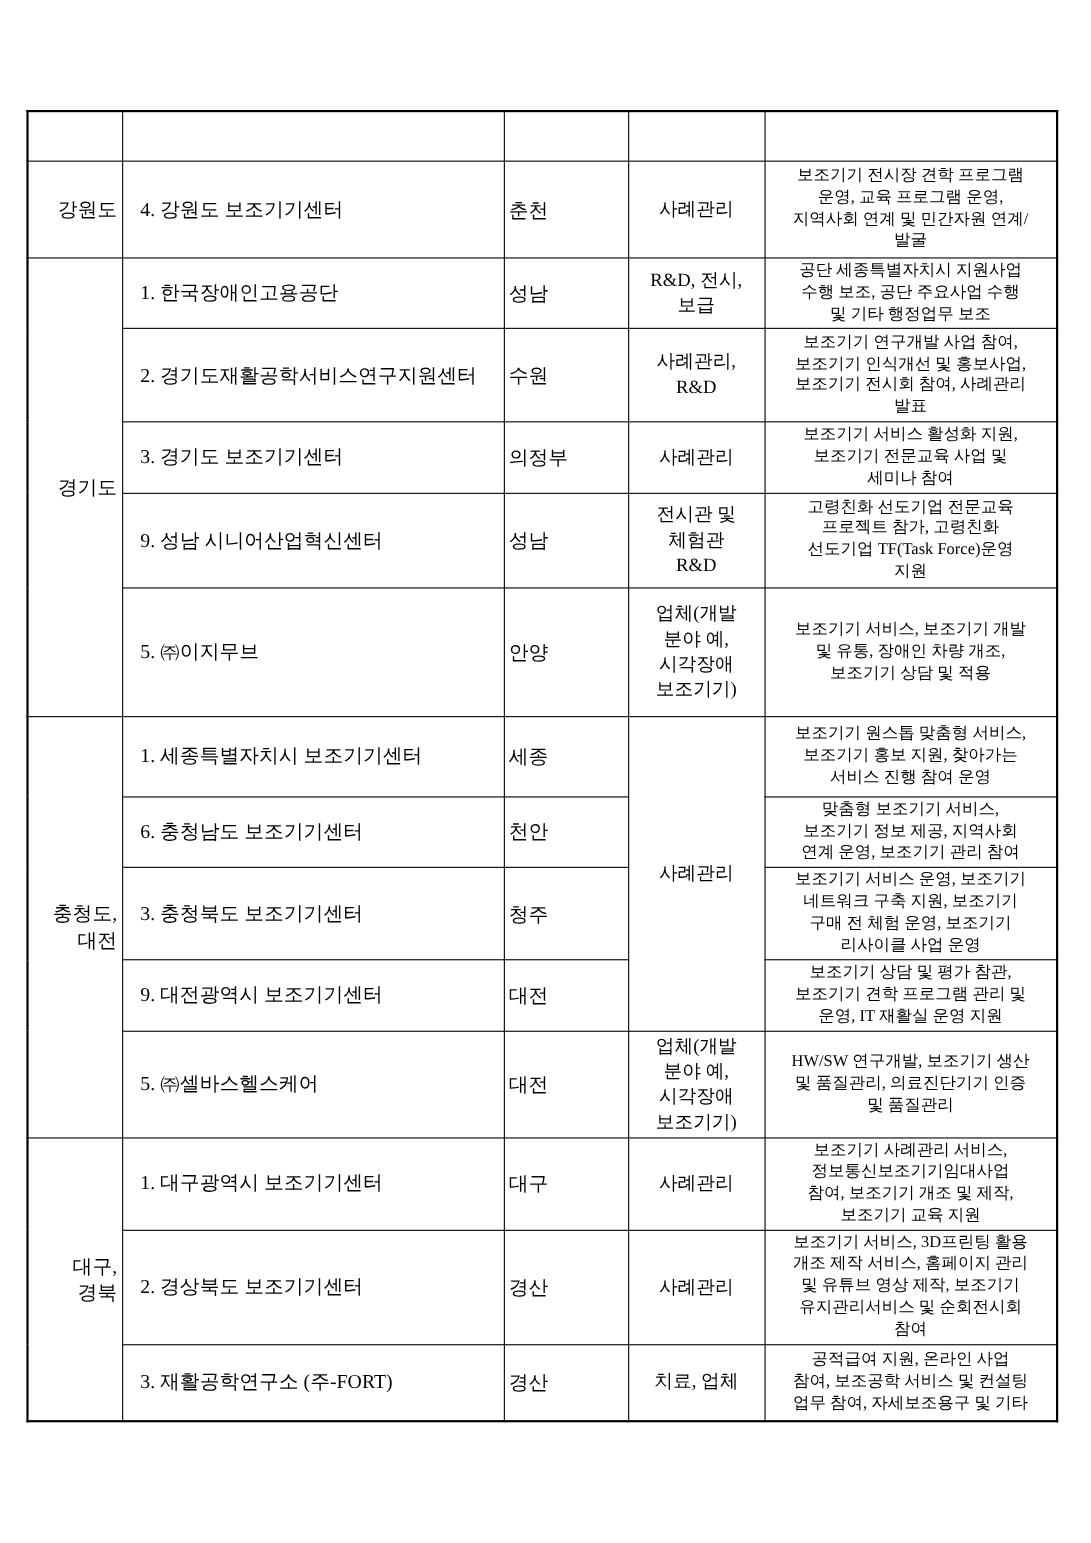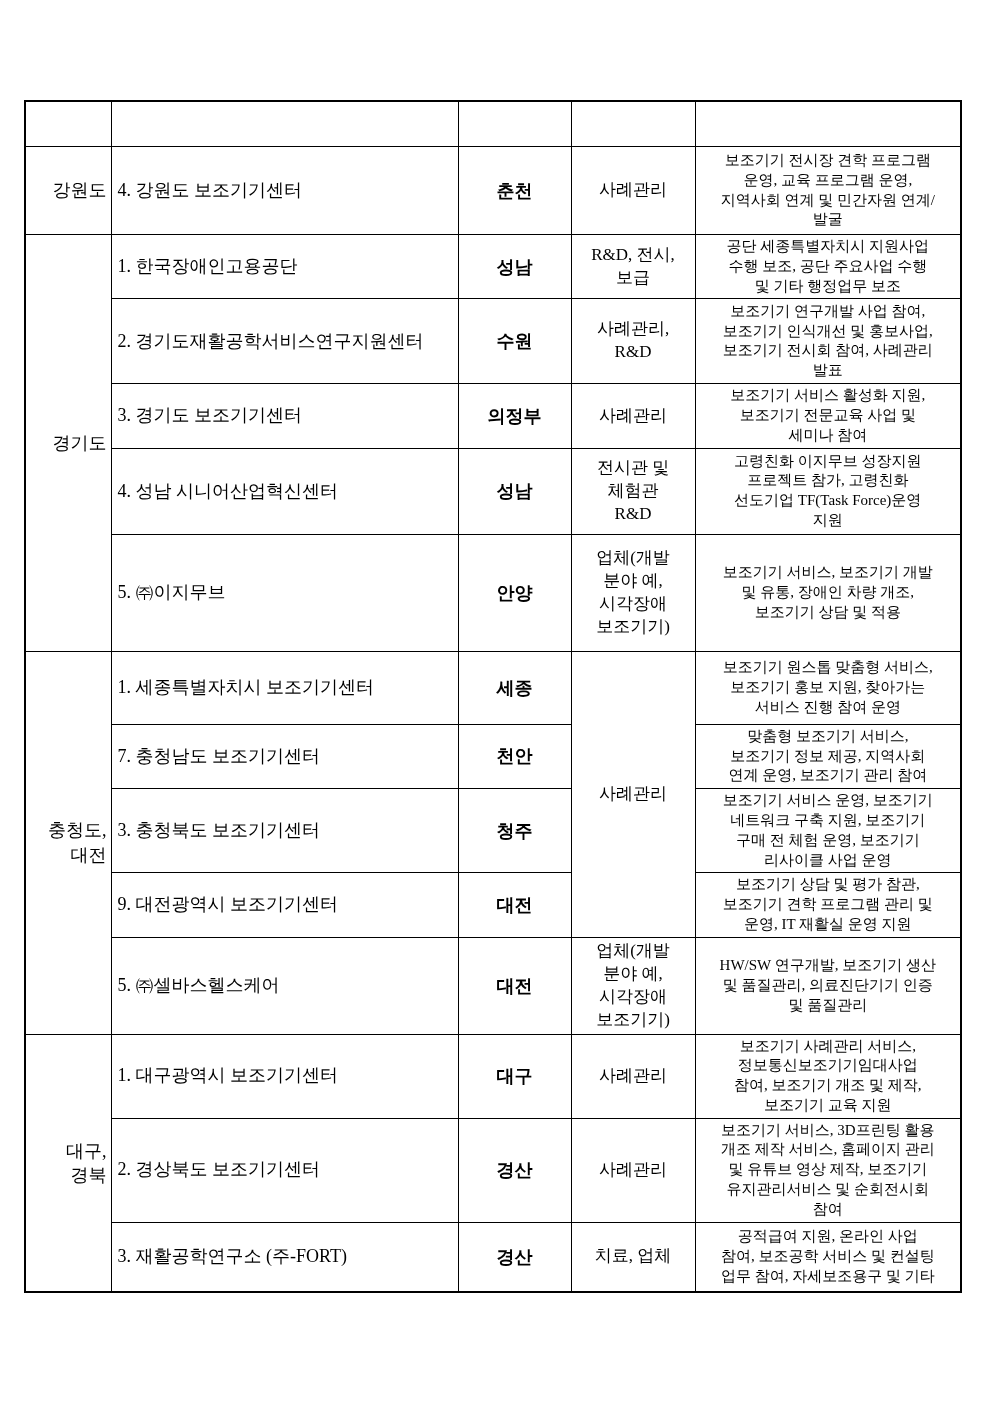--- a/index.html
+++ b/index.html
@@ -25,27 +25,25 @@
   }
   td.region {
     text-align: right;
     font-size: 18px;
     line-height: 1.35;
     white-space: pre-line;
   }
   td.name {
     text-align: left;
     font-size: 18px;
-    padding-left: 6px;
+    padding-left: 16px;
     line-height: 1.3;
   }
   td.city {
-    text-align: center;
     font-size: 18px;
-    font-weight: bold;
   }
   td.cat {
     text-align: center;
     font-size: 17px;
     line-height: 1.35;
     padding: 2px 17px;
   }
   td.desc {
     text-align: center;
     font-size: 15px;
@@ -97,42 +95,42 @@
     <td class="cat">사례관리, R&amp;D</td>
     <td class="desc">보조기기 연구개발 사업 참여, 보조기기 인식개선 및 홍보사업, 보조기기 전시회 참여, 사례관리 발표</td>
   </tr>
   <tr style="height:62px">
     <td class="name">3. 경기도 보조기기센터</td>
     <td class="city">의정부</td>
     <td class="cat">사례관리</td>
     <td class="desc">보조기기 서비스 활성화 지원, 보조기기 전문교육 사업 및 세미나 참여</td>
   </tr>
   <tr style="height:86px">
-    <td class="name">4. 성남 시니어산업혁신센터</td>
+    <td class="name">9. 성남 시니어산업혁신센터</td>
     <td class="city">성남</td>
     <td class="cat">전시관 및 체험관 R&amp;D</td>
-    <td class="desc">고령친화 이지무브 성장지원 프로젝트 참가, 고령친화 선도기업 TF(Task Force)운영 지원</td>
+    <td class="desc">고령친화 선도기업 전문교육 프로젝트 참가, 고령친화 선도기업 TF(Task Force)운영 지원</td>
   </tr>
   <tr style="height:117px">
     <td class="name">5. ㈜이지무브</td>
     <td class="city">안양</td>
     <td class="cat">업체(개발 분야 예, 시각장애 보조기기)</td>
     <td class="desc">보조기기 서비스, 보조기기 개발 및 유통, 장애인 차량 개조, 보조기기 상담 및 적용</td>
   </tr>
 
   <tr style="height:73px">
     <td class="region" rowspan="5">충청도,
 대전</td>
     <td class="name">1. 세종특별자치시 보조기기센터</td>
     <td class="city">세종</td>
     <td class="cat" rowspan="4">사례관리</td>
     <td class="desc">보조기기 원스톱 맞춤형 서비스, 보조기기 홍보 지원, 찾아가는 서비스 진행 참여 운영</td>
   </tr>
   <tr style="height:63px">
-    <td class="name">7. 충청남도 보조기기센터</td>
+    <td class="name">6. 충청남도 보조기기센터</td>
     <td class="city">천안</td>
     <td class="desc">맞춤형 보조기기 서비스, 보조기기 정보 제공, 지역사회 연계 운영, 보조기기 관리 참여</td>
   </tr>
   <tr style="height:79px">
     <td class="name">3. 충청북도 보조기기센터</td>
     <td class="city">청주</td>
     <td class="desc">보조기기 서비스 운영, 보조기기 네트워크 구축 지원, 보조기기 구매 전 체험 운영, 보조기기 리사이클 사업 운영</td>
   </tr>
   <tr style="height:57px">
     <td class="name">9. 대전광역시 보조기기센터</td>

